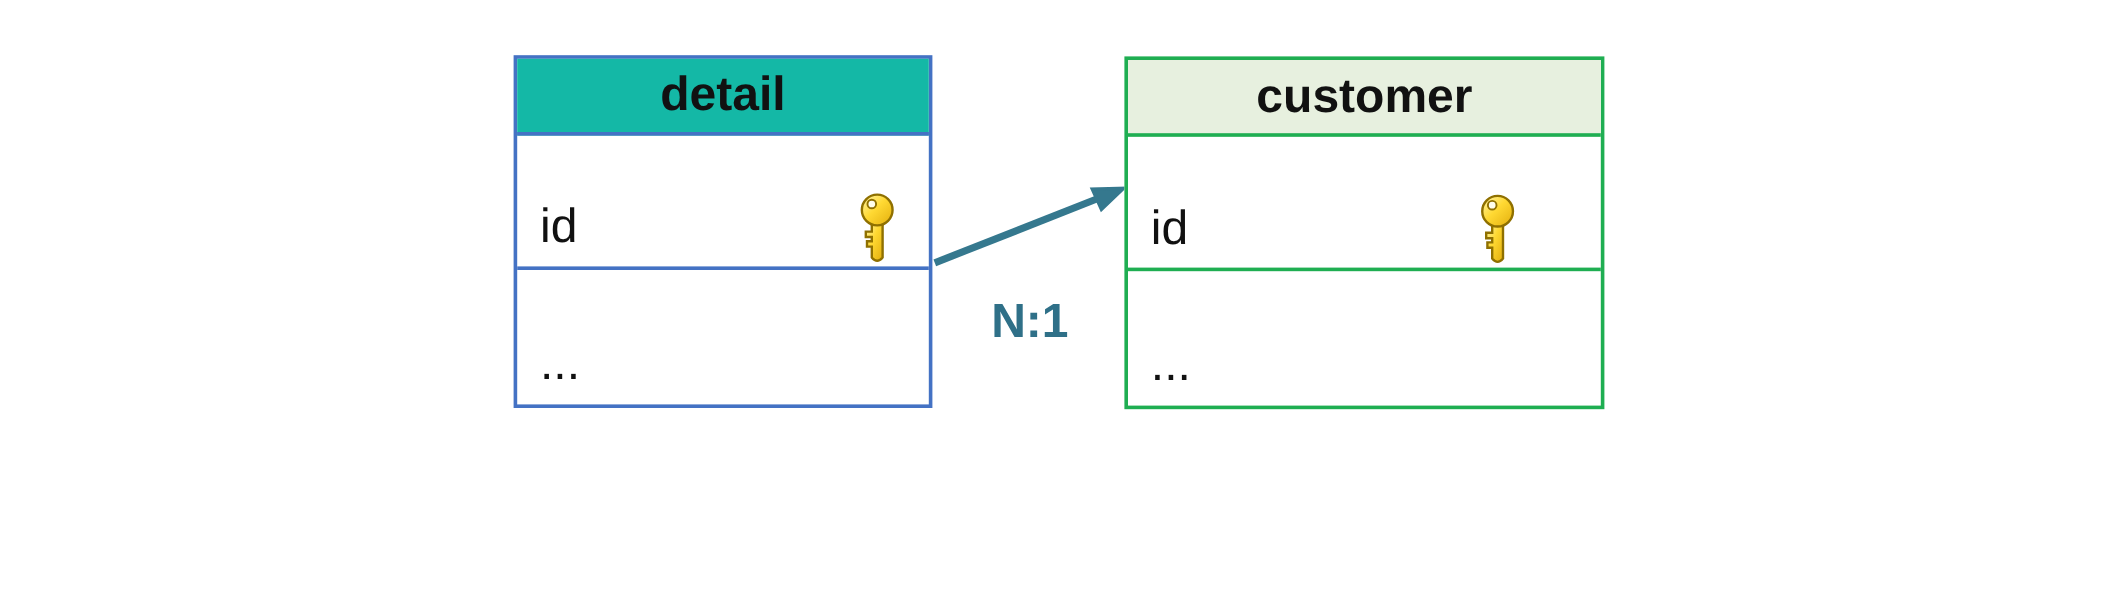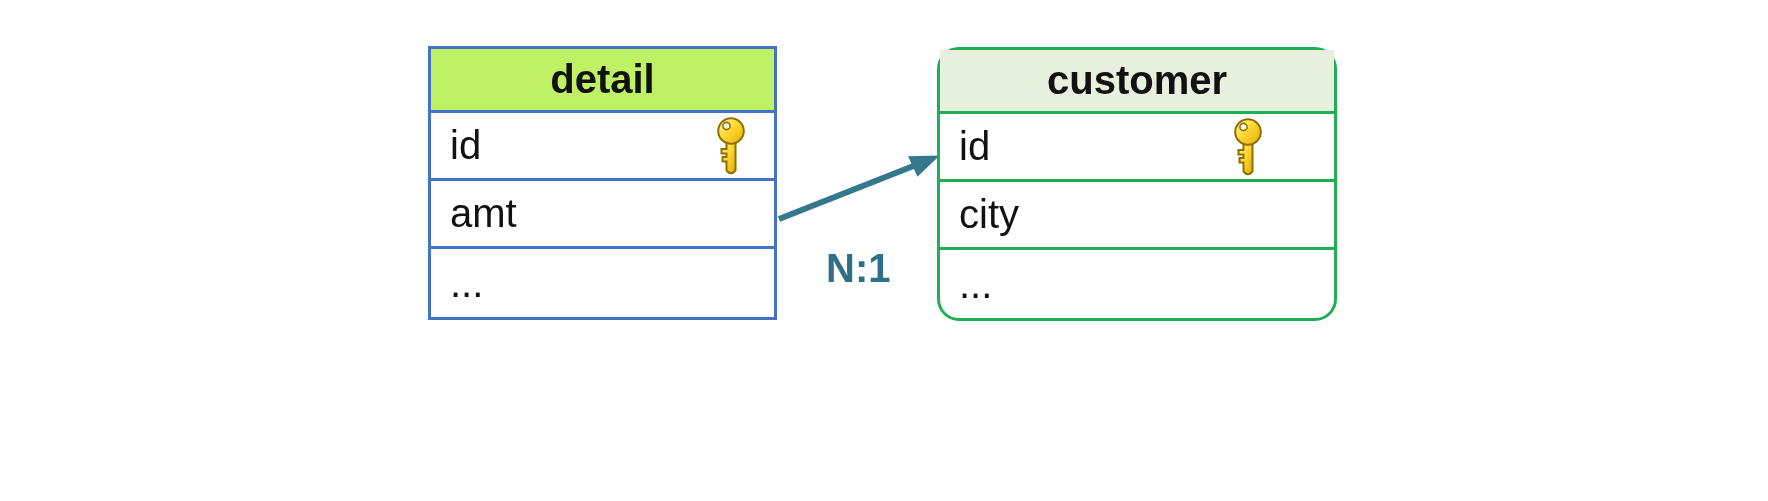--- a/index.html
+++ b/index.html
@@ -12,38 +12,39 @@
     color: #111111;
   }
   .canvas { position: absolute; left: 0; top: 0; width: 1768px; height: 501px; }
 
   .db-table {
     position: absolute;
     background: #ffffff;
     border: 3px solid;
   }
   .t-detail   { left: 428px; top: 46px; width: 349px; border-color: #4472C4; }
-  .t-customer { left: 937px; top: 47px; width: 400px; border-color: #1FAE52; border-radius: 22px; }
+  .t-customer { left: 937px; top: 47px; width: 400px; border-color: #1FAE52; }
 
   .tbl-header {
     height: 64px;
     display: flex; align-items: center; justify-content: center;
     font-size: 40px; font-weight: bold;
     border-bottom: 3px solid;
   }
-  .t-detail .tbl-header   { background: #bef264; border-color: #4472C4; }
+  .t-detail .tbl-header   { background: #14b8a6; border-color: #4472C4; }
   .t-customer .tbl-header { background: #E7F0DF; border-color: #1FAE52; }
 
   .tbl-row {
     height: 68px;
     display: flex; align-items: center;
     padding-left: 19px;
     font-size: 40px;
     position: relative;
     border-bottom: 3px solid;
+    margin-top: 44px;
   }
   .t-detail .tbl-row   { border-color: #4472C4; }
   .t-customer .tbl-row { border-color: #1FAE52; }
   .tbl-row:last-child  { border-bottom: none; }
 
   .key-icon {
     position: absolute;
     top: 50%; transform: translateY(-50%);
     width: 34px; height: 59px;
     line-height: 0;
@@ -96,44 +97,38 @@
       <span>id</span>
       <span class="key-icon">
         <svg width="34" height="59" viewBox="0 0 34 59">
           <path d="M12.5 24 L12.5 32.5 L7.5 32.5 L7.5 37 L12.5 37 L12.5 40.5 L8.5 40.5 L8.5 45 L12.5 45 L12.5 54 Q17 59.5 21.5 54 L21.5 24 Z" fill="url(#keygrad)" stroke="#8F7000" stroke-width="2"></path>
           <circle cx="17" cy="14.5" r="12.8" fill="url(#keygrad)" stroke="#8F7000" stroke-width="2"></circle>
           <circle cx="12.5" cy="9.5" r="3.6" fill="#FFFDEB" stroke="#8F7000" stroke-width="1.6"></circle>
         </svg>
       </span>
     </div>
     <div class="tbl-row">
-      <span>amt</span>
-    </div>
-    <div class="tbl-row">
       <span>...</span>
     </div>
   </div>
 
   <div class="db-table t-customer">
     <div class="tbl-header">
       <span>customer</span>
     </div>
     <div class="tbl-row">
       <span>id</span>
       <span class="key-icon">
         <svg width="34" height="59" viewBox="0 0 34 59">
           <path d="M12.5 24 L12.5 32.5 L7.5 32.5 L7.5 37 L12.5 37 L12.5 40.5 L8.5 40.5 L8.5 45 L12.5 45 L12.5 54 Q17 59.5 21.5 54 L21.5 24 Z" fill="url(#keygrad)" stroke="#8F7000" stroke-width="2"></path>
           <circle cx="17" cy="14.5" r="12.8" fill="url(#keygrad)" stroke="#8F7000" stroke-width="2"></circle>
           <circle cx="12.5" cy="9.5" r="3.6" fill="#FFFDEB" stroke="#8F7000" stroke-width="1.6"></circle>
         </svg>
       </span>
     </div>
     <div class="tbl-row">
-      <span>city</span>
-    </div>
-    <div class="tbl-row">
       <span>...</span>
     </div>
   </div>
 
   <div class="rel-label">N:1</div>
 
 </div>
 
 </body></html>

